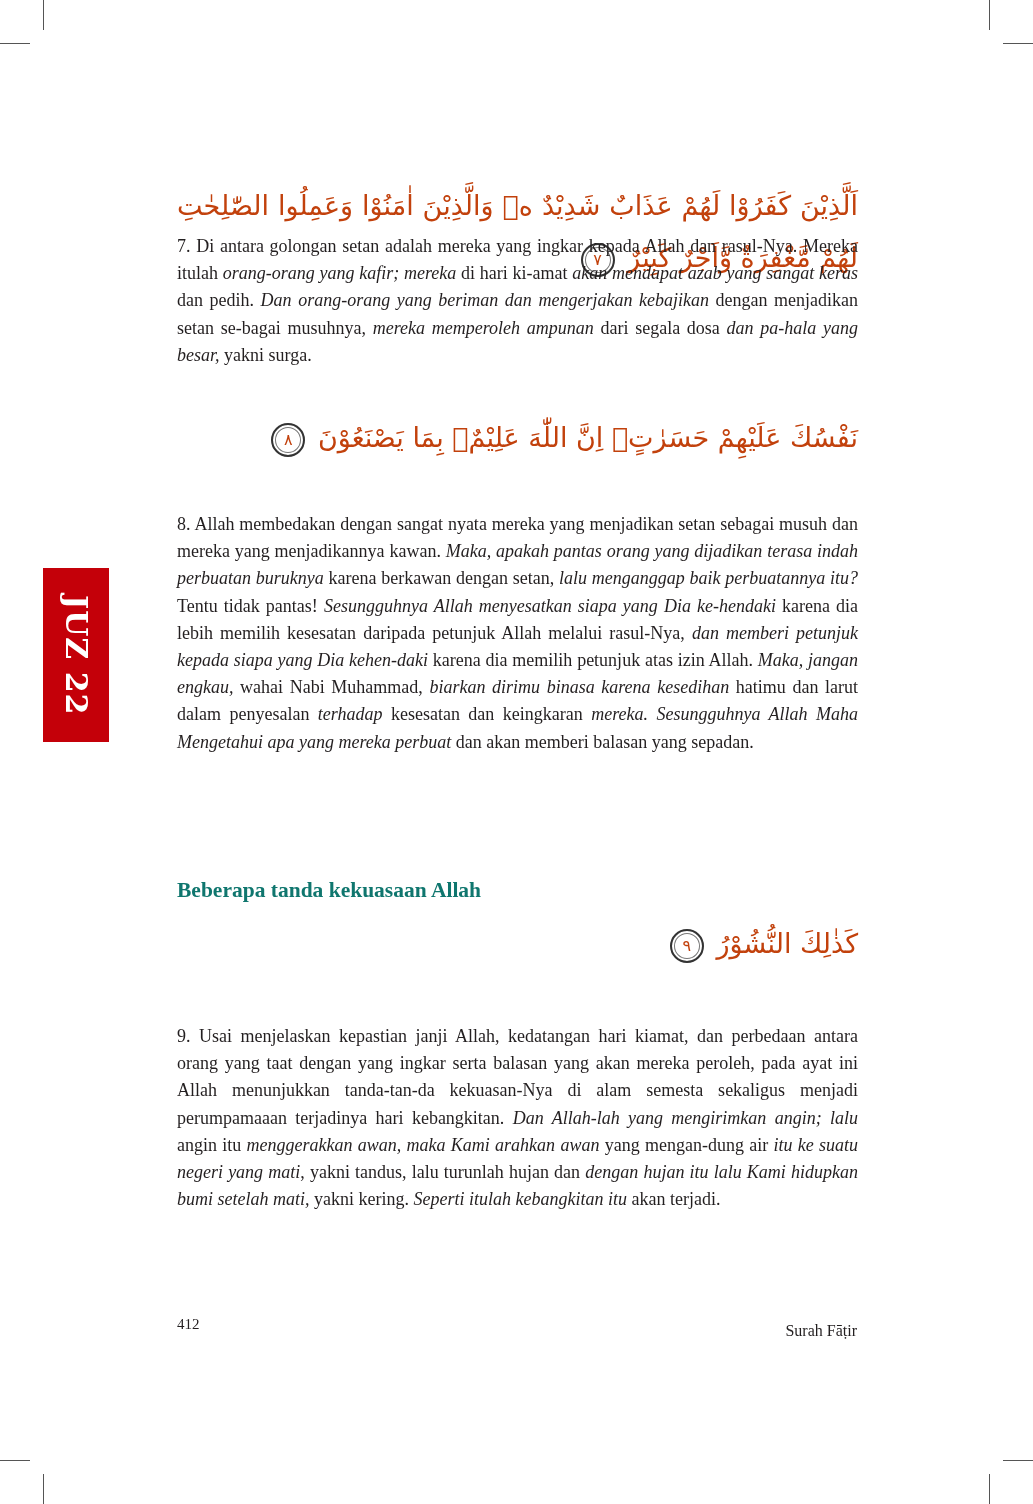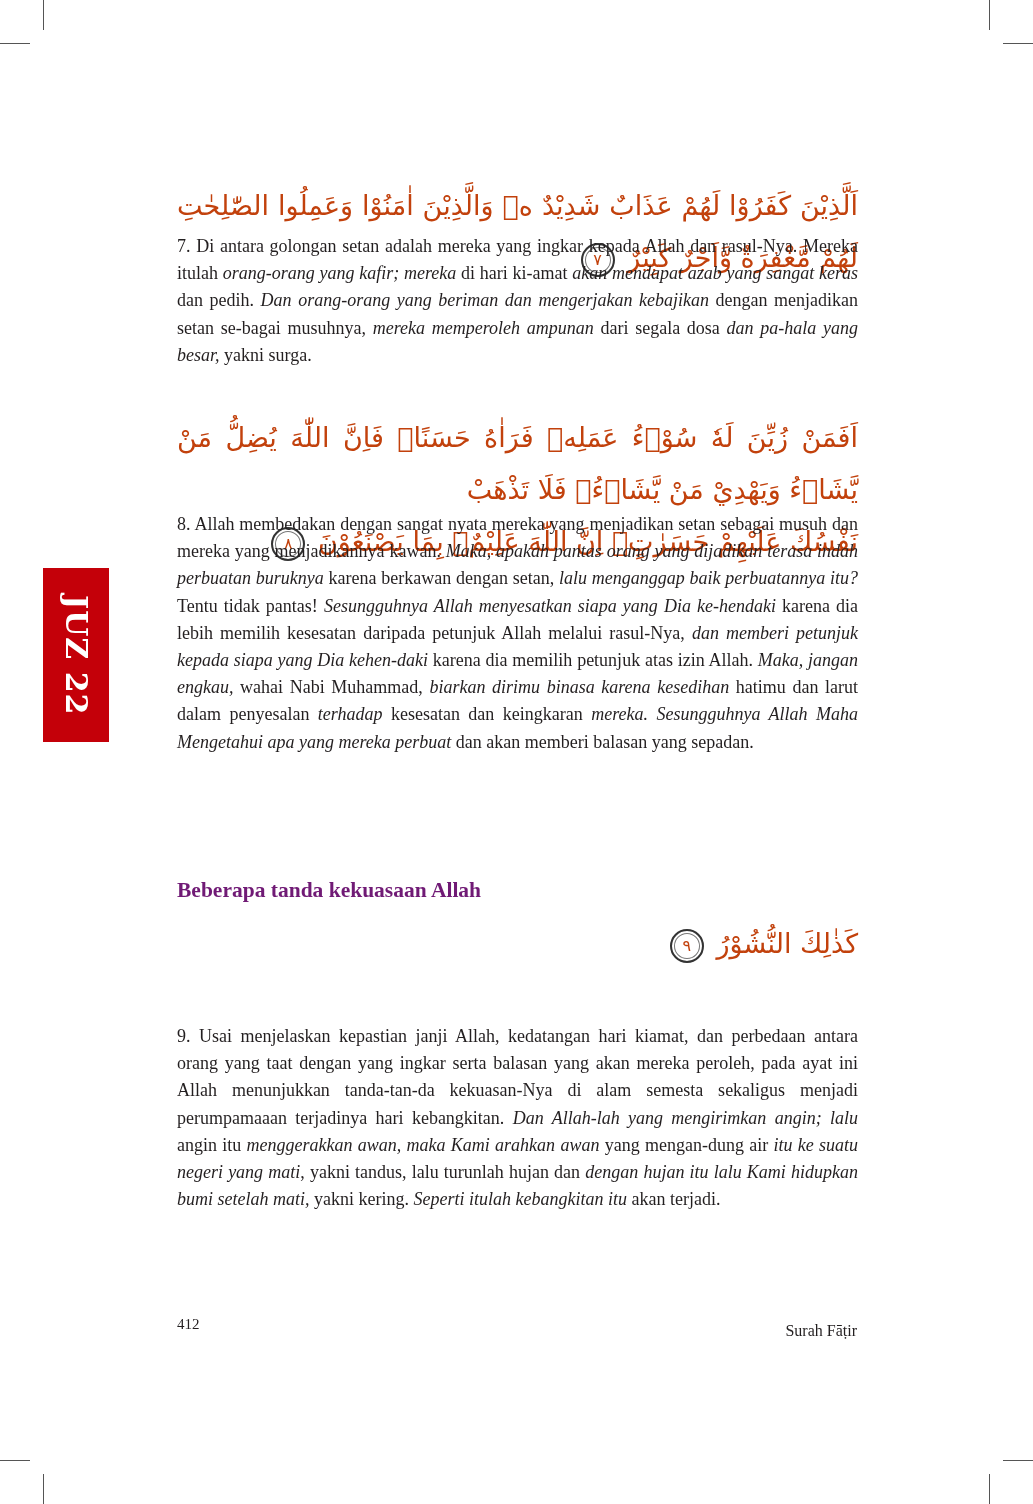--- a/index.html
+++ b/index.html
@@ -26,21 +26,21 @@
                font-size: 16px; line-height: 1; vertical-align: middle; margin-right: 4px;
                box-shadow: inset 0 0 0 2px #fff, inset 0 0 0 3px #777; }
 
   .para { position: absolute; left: 0; width: 681px; margin: 0;
           font-size: 18px; line-height: 27.2px; text-align: justify; color: #231f20;
           hyphens: manual; }
   .para i { font-style: italic; }
 
   .heading { position: absolute; left: 0; top: 878px; margin: 0;
              font-family: "Liberation Serif", serif; font-weight: bold; font-size: 21.5px;
-             color: #701a75; }
+             color: #0f766e; }
 
   .folio { position: absolute; top: 1316px; font-size: 15px; color: #231f20; }
   .folio.num { left: 177px; }
   .folio.surah { right: 176px; font-size: 16px; top: 1322px; }
 </style>
 </head>
 <body>
 
 <div class="crop v" style="left:43px;top:0;"></div>
 <div class="crop h" style="left:0;top:43px;"></div>
@@ -57,21 +57,20 @@
 
 <div class="column">
 
   <div class="arabic" style="top:180px;">
     <span>اَلَّذِيْنَ كَفَرُوْا لَهُمْ عَذَابٌ شَدِيْدٌ ەۗ وَالَّذِيْنَ اٰمَنُوْا وَعَمِلُوا الصّٰلِحٰتِ لَهُمْ مَّغْفِرَةٌ وَّاَجْرٌ كَبِيْرٌ</span>
     <span class="ayah-mark">٧</span>
   </div>
   <p class="para" style="top:233px;"><span>7. Di antara golongan setan adalah mereka yang ingkar kepada Allah dan rasul-Nya. Mereka itulah </span><i>orang-orang yang kafir; mereka</i><span> di hari ki-amat </span><i>akan mendapat azab yang sangat keras</i><span> dan pedih. </span><i>Dan orang-orang yang beriman dan mengerjakan kebajikan</i><span> dengan menjadikan setan se-bagai musuhnya, </span><i>mereka memperoleh ampunan</i><span> dari segala dosa </span><i>dan pa-hala yang besar,</i><span> yakni surga.</span></p>
 
   <div class="arabic" style="top:412px;">
-    <div>اَفَمَنْ زُيِّنَ لَهٗ سُوْۤءُ عَمَلِهٖ فَرَاٰهُ حَسَنًاۗ فَاِنَّ اللّٰهَ يُضِلُّ مَنْ يَّشَاۤءُ وَيَهْدِيْ مَنْ يَّشَاۤءُۖ فَلَا تَذْهَبْ</div>
     <div style="text-align:right;">
       <span>نَفْسُكَ عَلَيْهِمْ حَسَرٰتٍۗ اِنَّ اللّٰهَ عَلِيْمٌۢ بِمَا يَصْنَعُوْنَ</span>
       <span class="ayah-mark">٨</span>
     </div>
   </div>
   <p class="para" style="top:511px;"><span>8. Allah membedakan dengan sangat nyata mereka yang menjadikan setan sebagai musuh dan mereka yang menjadikannya kawan. </span><i>Maka, apakah pantas orang yang dijadikan terasa indah perbuatan buruknya</i><span> karena berkawan dengan setan, </span><i>lalu menganggap baik perbuatannya itu?</i><span> Tentu tidak pantas! </span><i>Sesungguhnya Allah menyesatkan siapa yang Dia ke-hendaki</i><span> karena dia lebih memilih kesesatan daripada petunjuk Allah melalui rasul-Nya, </span><i>dan memberi petunjuk kepada siapa yang Dia kehen-daki</i><span> karena dia memilih petunjuk atas izin Allah. </span><i>Maka, jangan engkau,</i><span> wahai Nabi Muhammad, </span><i>biarkan dirimu binasa karena kesedihan</i><span> hatimu dan larut dalam penyesalan </span><i>terhadap</i><span> kesesatan dan keingkaran </span><i>mereka.</i><span> </span><i>Sesungguhnya Allah Maha Mengetahui apa yang mereka perbuat</i><span> dan akan memberi balasan yang sepadan.</span></p>
 
   <h3 class="heading">Beberapa tanda kekuasaan Allah</h3>
 
   <div class="arabic" style="top:918px;">

